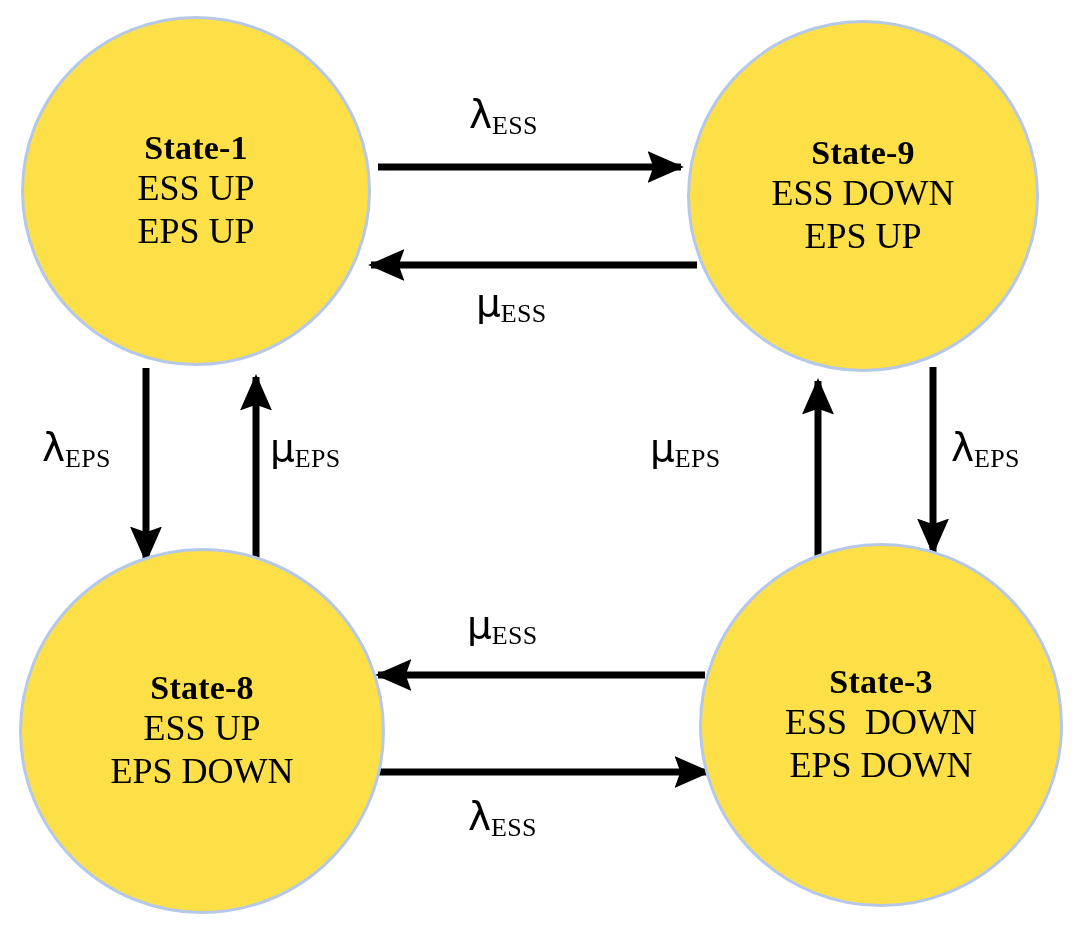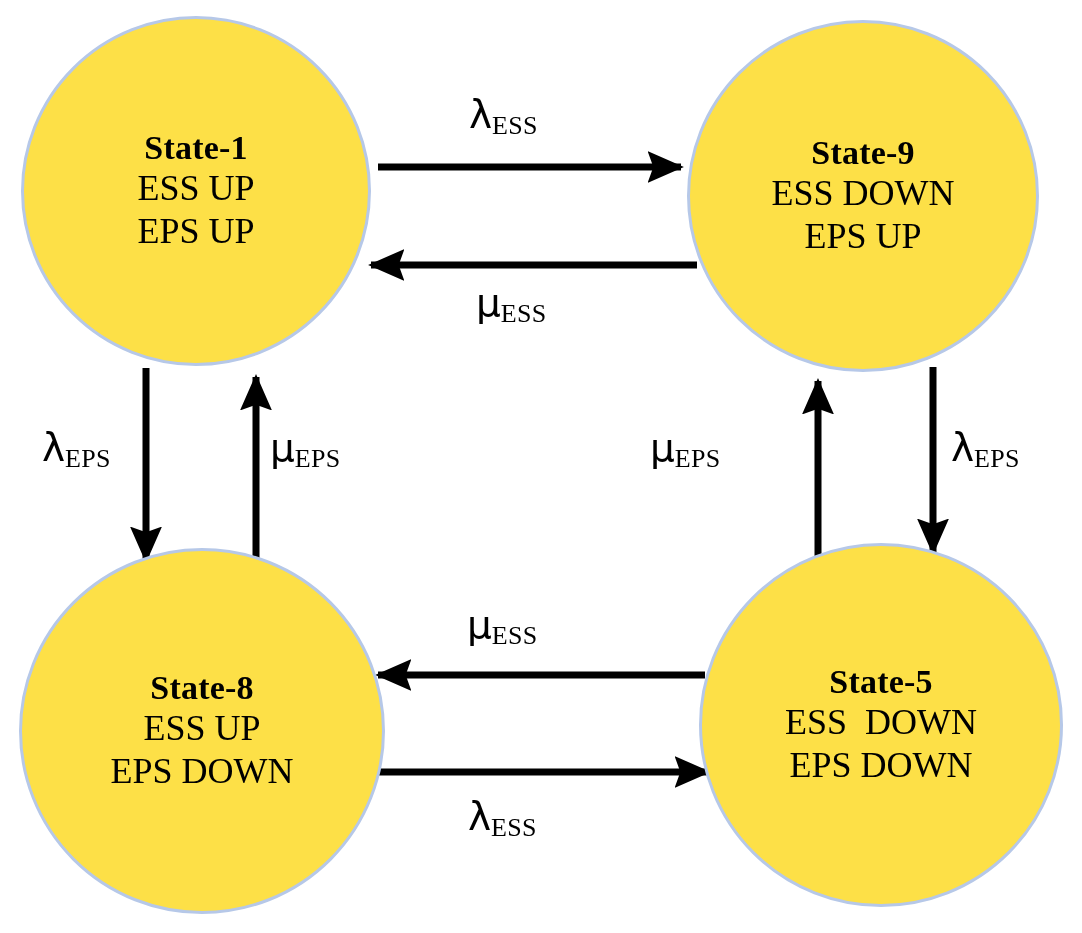--- a/index.html
+++ b/index.html
@@ -109,21 +109,21 @@
     <div class="state-line">EPS UP</div>
   </div>
 
   <div class="state-node" style="left:19px; top:548px; width:366px; height:366px;">
     <div class="state-title">State-8</div>
     <div class="state-line">ESS UP</div>
     <div class="state-line">EPS DOWN</div>
   </div>
 
   <div class="state-node" style="left:699px; top:543px; width:364px; height:364px;">
-    <div class="state-title">State-5</div>
+    <div class="state-title">State-3</div>
     <div class="state-line">ESS  DOWN</div>
     <div class="state-line">EPS DOWN</div>
   </div>
 
   <div class="edge-label" style="left:469px; top:95px;">
     <span class="sym">λ</span><span class="sub">ESS</span>
   </div>
 
   <div class="edge-label" style="left:476px; top:283px;">
     <span class="sym">μ</span><span class="sub">ESS</span>

